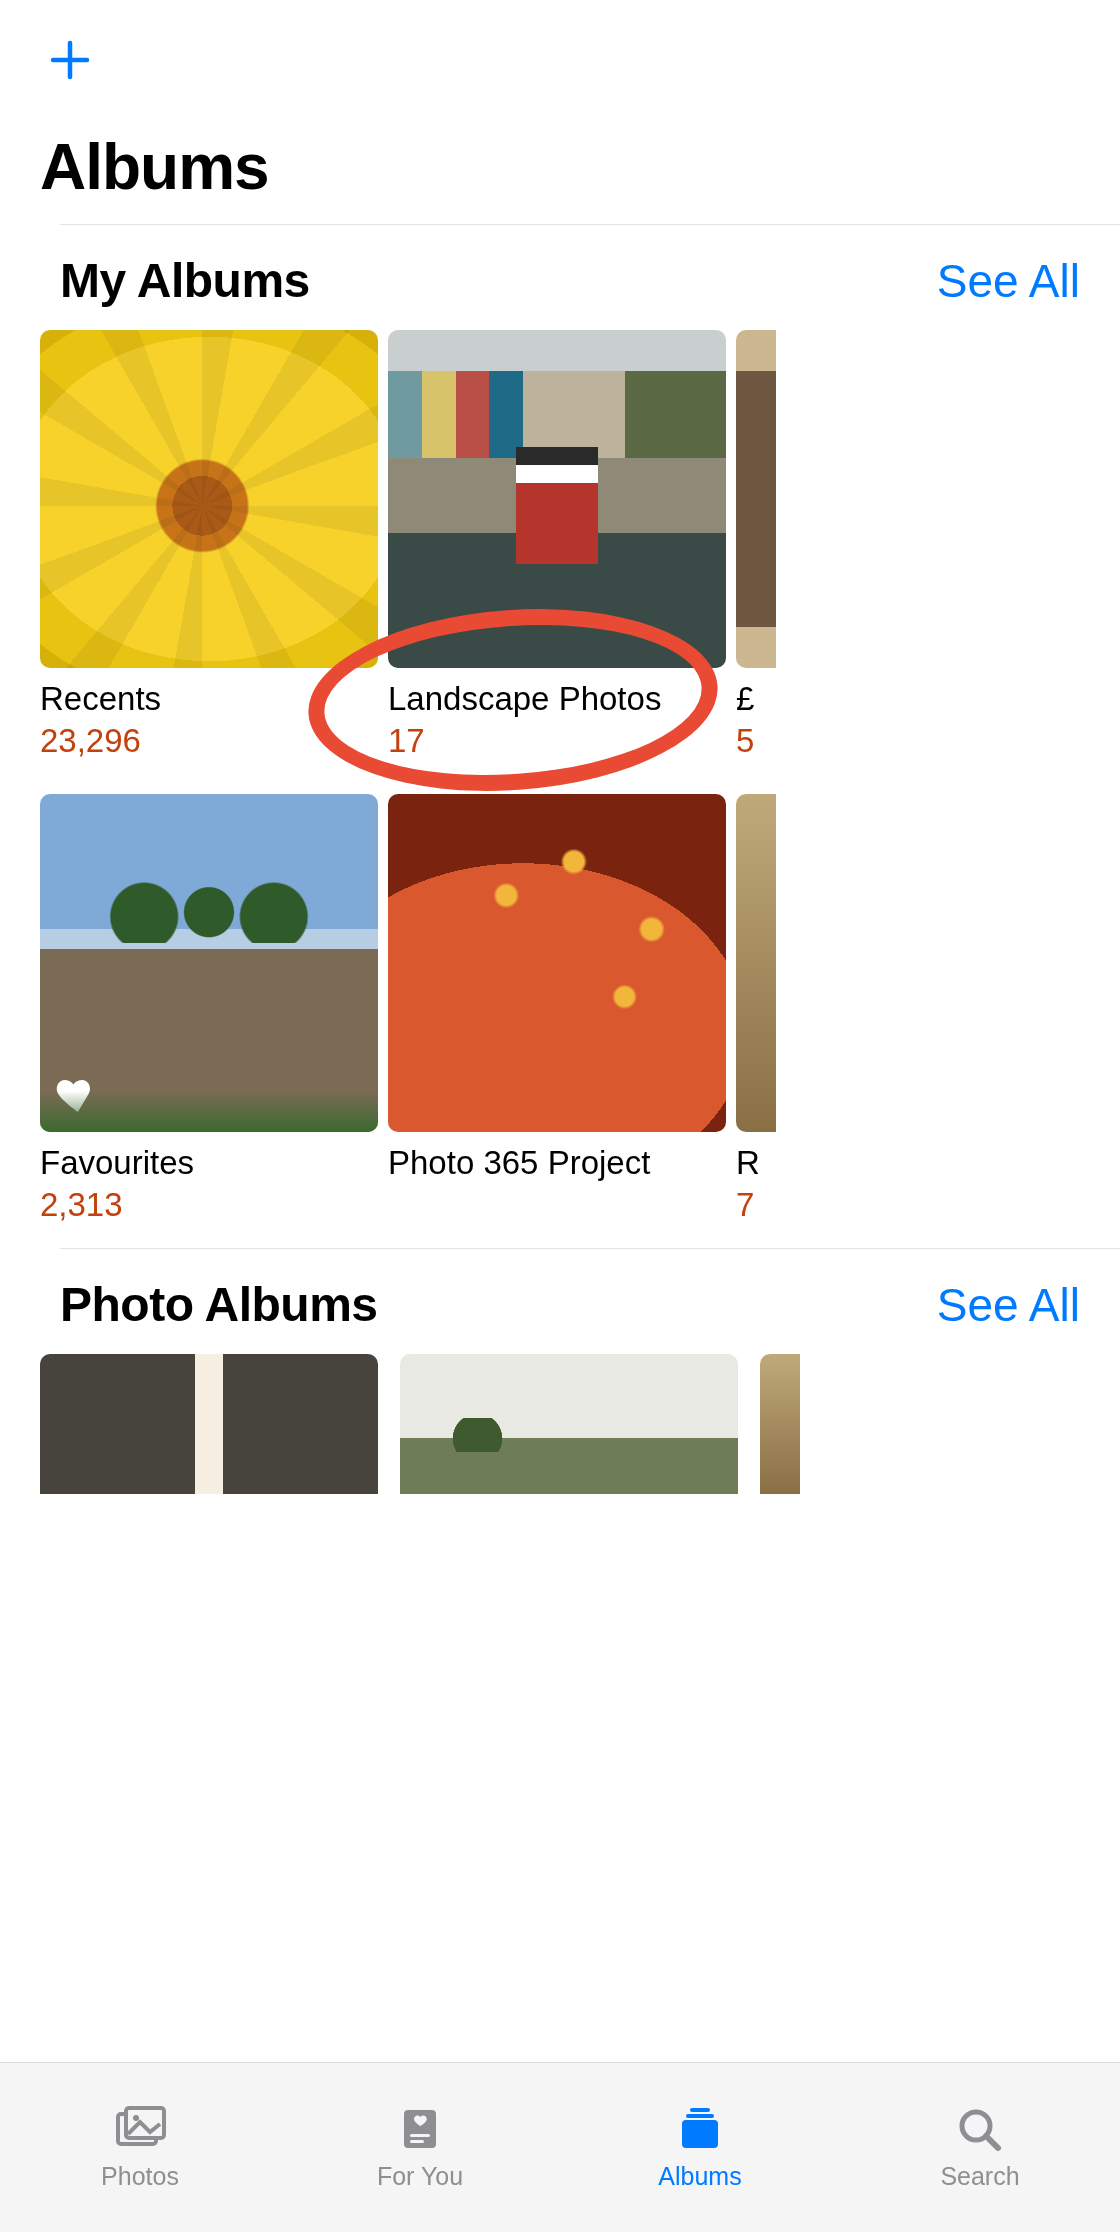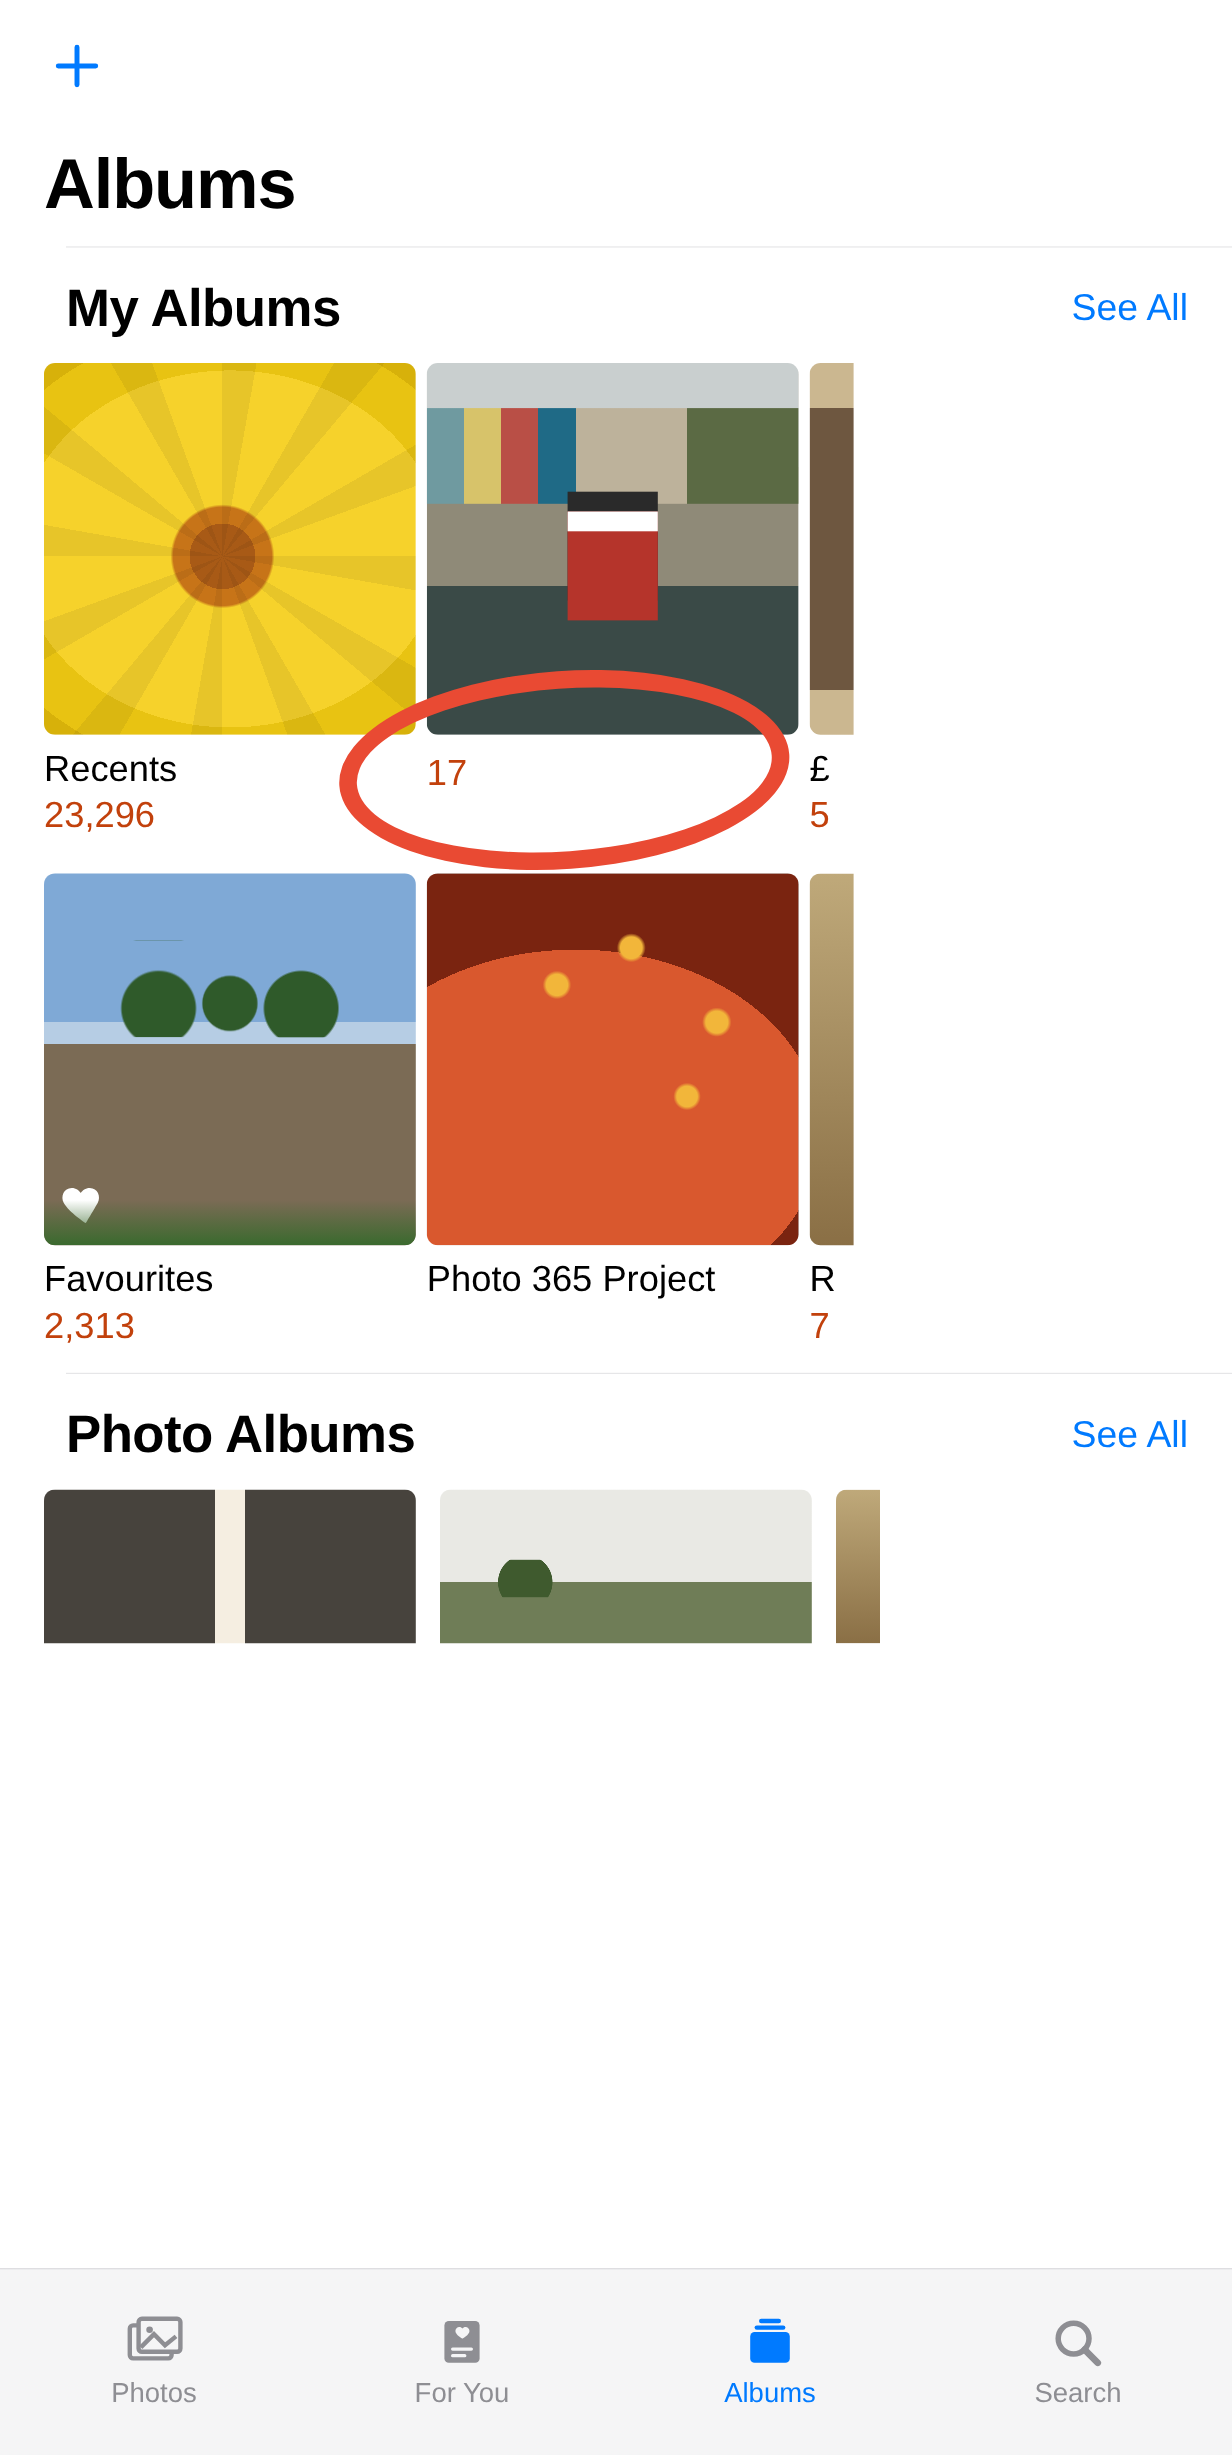--- a/index.html
+++ b/index.html
@@ -45,21 +45,21 @@
     padding: 28px 40px 22px 0;
     margin-left: 20px;
   }
   .section-title {
     font-size: 48px;
     font-weight: 700;
     color: #000;
     letter-spacing: -0.5px;
   }
   .see-all {
-    font-size: 34px;
+    font-size: 46px;
     color: #007aff;
     background: none;
     border: none;
   }
 
   .albums-grid {
     display: flex;
     flex-wrap: wrap;
     gap: 10px;
     padding-right: 0;
@@ -242,20 +242,21 @@
       <div class="album-thumb thumb-flower-yellow"></div>
       <div class="album-labels">
         <div class="album-name">Recents</div>
         <div class="album-count">23,296</div>
       </div>
     </div>
 
     <div class="album-card" style="position:relative">
       <div class="album-thumb thumb-harbour"></div>
       <div class="album-labels">
+        <div class="album-name">Landscape Photos</div>
         <div class="album-count">17</div>
       </div>
       <div class="annotation-circle" style="left:-80px; top:280px; width:410px; height:180px; transform:rotate(-4deg);"></div>
     </div>
 
     <div class="album-card partial">
       <div class="album-thumb thumb-frame"></div>
       <div class="album-labels">
         <div class="album-name">£</div>
         <div class="album-count">5</div>

